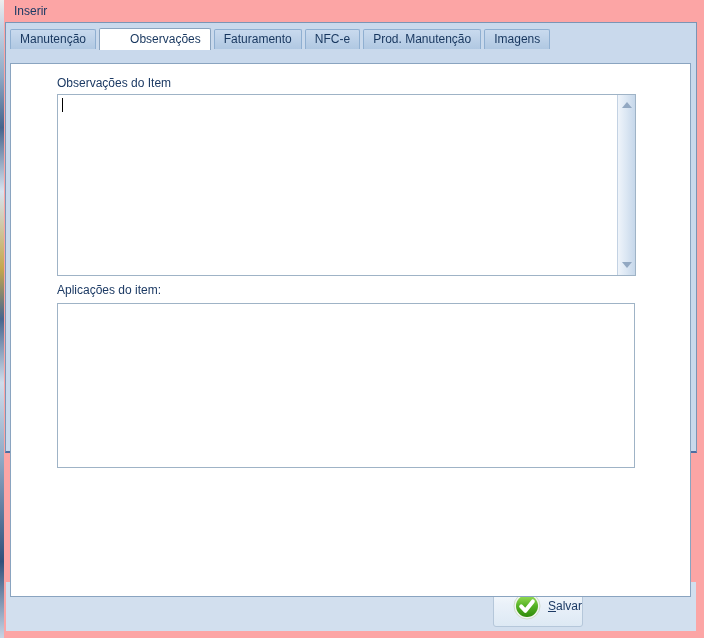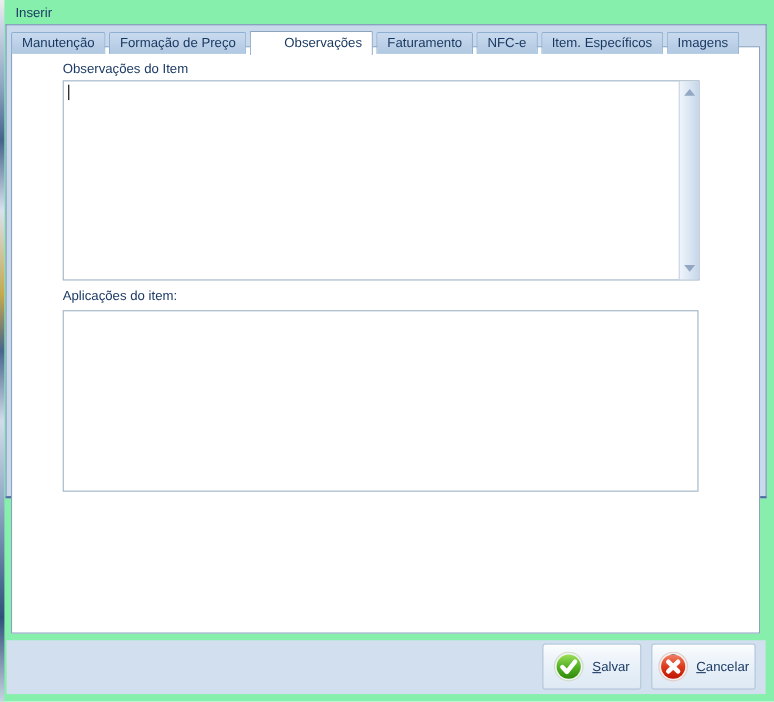--- a/index.html
+++ b/index.html
@@ -1,19 +1,19 @@
 <!DOCTYPE html>
 <html><head>
 <meta charset="utf-8">
 <style>
   * { margin:0; padding:0; box-sizing:border-box; }
   body { font-family:"Liberation Sans", sans-serif; }
   .screen{
     position:relative; width:704px; height:638px;
-    background:#86efac; overflow:hidden;
+    background:#fca5a5; overflow:hidden;
     font-size:12px; color:#1c3a64;
   }
   .bg-edge{
     position:absolute; left:0; top:0; width:4px; height:638px;
     background:linear-gradient(180deg,#ededed 0%,#c8d4e4 4%,#8fa8c4 12%,#46648c 20%,
       #d8e2ee 30%,#c5a84e 42%,#48668e 50%,#d0dcea 60%,#8fa8c4 72%,#30507a 88%,#c8d4e4 100%);
   }
   .window-title{
     position:absolute; left:14px; top:4px; font-size:12px; color:#1c3a64;
   }
@@ -35,21 +35,21 @@
     border-radius:2px 2px 0 0;
     color:#17365e; white-space:nowrap; cursor:default;
   }
   .tab.active{
     height:22px; line-height:21px;
     background:#ffffff; border-color:#8aa4c0;
     position:relative; margin-bottom:-1px;padding-left:30px;
   }
   
   .page{
-    position:absolute; left:4px; top:19px; width:681px; height:534px;
+    position:absolute; left:4px; top:40px; width:681px; height:534px;
     background:#ffffff; border:1px solid #8aa4c0; z-index:2;
   }
   .field-label{ position:absolute; color:#1c3a64; }
   .label-observacoes{ left:46px; top:12px; }
   .label-aplicacoes{ left:46px; top:219px; }
   .textbox{
     position:absolute; background:#ffffff; border:1px solid #9fb3c6;
   }
   .textbox-observacoes{ left:46px; top:30px; width:579px; height:182px; }
   .textbox-aplicacoes{ left:46px; top:239px; width:578px; height:165px; }
@@ -78,46 +78,45 @@
     border-left:5px solid transparent; border-right:5px solid transparent;
     border-top:6px solid #92a8c2;
   }
   
   .footer{
     position:absolute; left:0; right:0; top:559px; height:49px;
     background:#d2dfee;
   }
   .btn{
     position:absolute; top:3px; height:42px;
-    display:flex; align-items:center; justify-content:center; gap:7px;
+    display:flex; align-items:center; justify-content:flex-end; gap:7px;
     background:linear-gradient(#fbfdfe,#eaf1f9 45%,#dde9f4);
     border:1px solid #b5c7da; border-radius:3px;
     color:#1c3a64; font-size:12px; cursor:default;
   }
   .btn-salvar{ left:487px; width:90px; }
   .btn-cancelar{ left:586px; width:95px; }
   .uline{ text-decoration:underline; }
   .btn svg{ display:block; }
 </style>
 </head>
 <body>
 
 <div class="screen">
   <div class="bg-edge"></div>
   <div class="window-title">Inserir</div>
 
   <div class="client-panel">
 
     <div class="tabbar">
       <div class="tab">Manutenção</div>
-      <div class="tab">Formação de Preço</div>
       <div class="tab active">Observações</div>
       <div class="tab">Faturamento</div>
       <div class="tab">NFC-e</div>
-      <div class="tab">Item. Específicos</div>
+      <div class="tab">Prod. Manutenção</div>
       <div class="tab">Imagens</div>
     </div>
 
     <div class="page">
 
       <div class="field-label label-observacoes">Observações do Item</div>
 
       <div class="textbox textbox-observacoes">
         <div class="text-content"></div>
         <div class="caret"></div>
@@ -148,34 +147,16 @@
               </linearGradient>
             </defs>
             <circle cx="14" cy="14" r="13" fill="#f1f5ef" stroke="#cfdccc" stroke-width="1"></circle>
             <circle cx="14" cy="14" r="11" fill="url(#gGreen)"></circle>
             <path d="M8.2 14.4 L12.4 18.8 L19.8 9.4" fill="none" stroke="#ffffff" stroke-width="4" stroke-linecap="round" stroke-linejoin="round"></path>
           </svg>
         </span>
         <span><span class="uline">S</span><span>alvar</span></span>
       </div>
 
-      <div class="btn btn-cancelar">
-        <span>
-          <svg width="28" height="28" viewBox="0 0 28 28">
-            <defs>
-              <linearGradient id="gRed" x1="0" y1="0" x2="0" y2="1">
-                <stop offset="0" stop-color="#f4english0"></stop>
-                <stop offset="0" stop-color="#f08066"></stop>
-                <stop offset="0.5" stop-color="#dd3a1c"></stop>
-                <stop offset="1" stop-color="#c01505"></stop>
-              </linearGradient>
-            </defs>
-            <circle cx="14" cy="14" r="13" fill="#f8f1ef" stroke="#e0cdc8" stroke-width="1"></circle>
-            <circle cx="14" cy="14" r="11" fill="url(#gRed)"></circle>
-            <path d="M9.6 9.6 L18.4 18.4 M18.4 9.6 L9.6 18.4" fill="none" stroke="#ffffff" stroke-width="4.2" stroke-linecap="round"></path>
-          </svg>
-        </span>
-        <span><span class="uline">C</span><span>ancelar</span></span>
-      </div>
 
     </div>
   </div>
 </div>
 
 </body></html>

